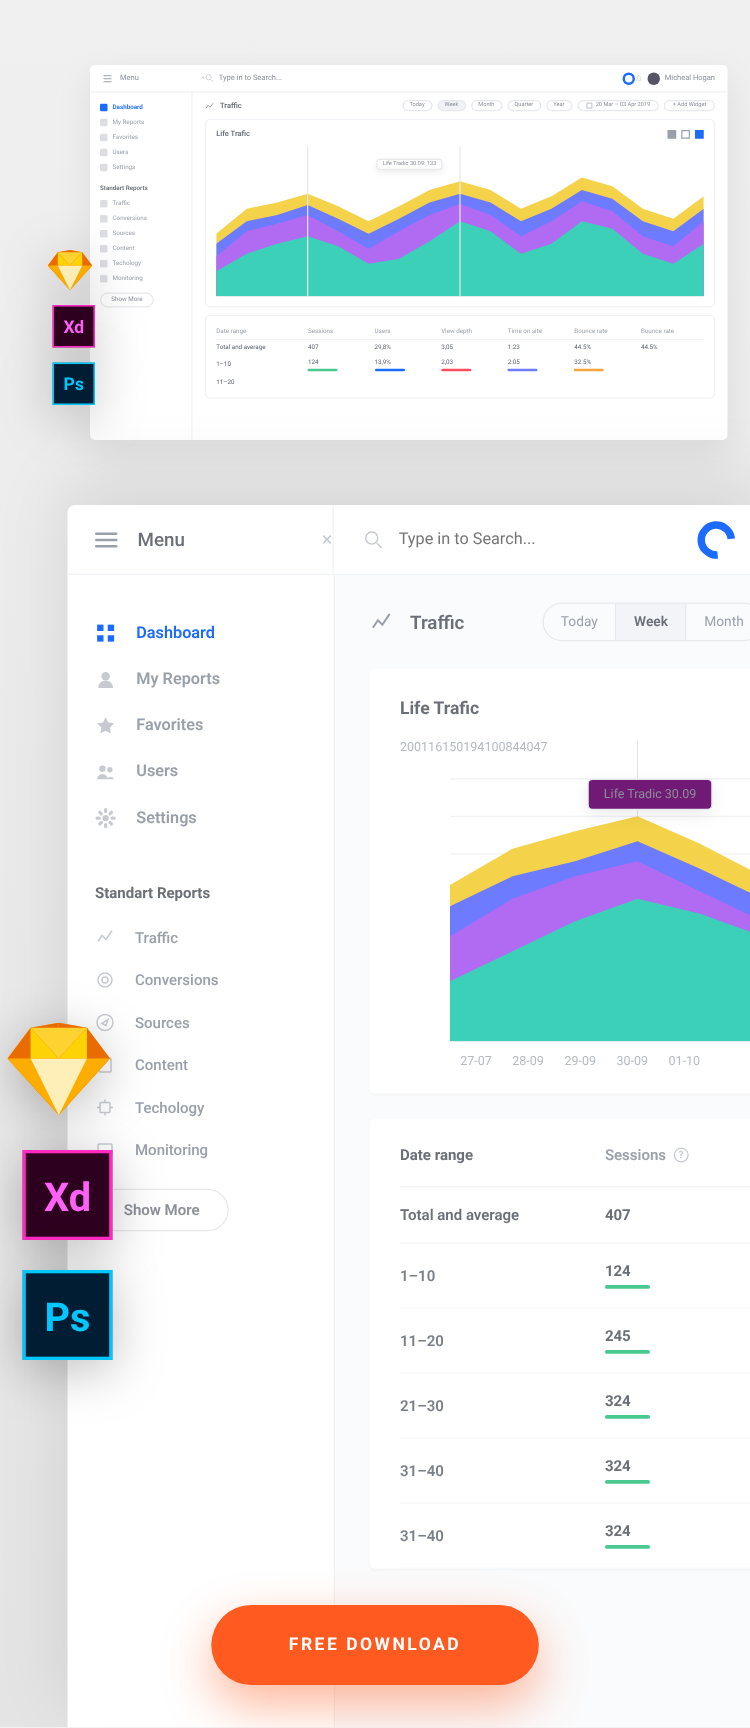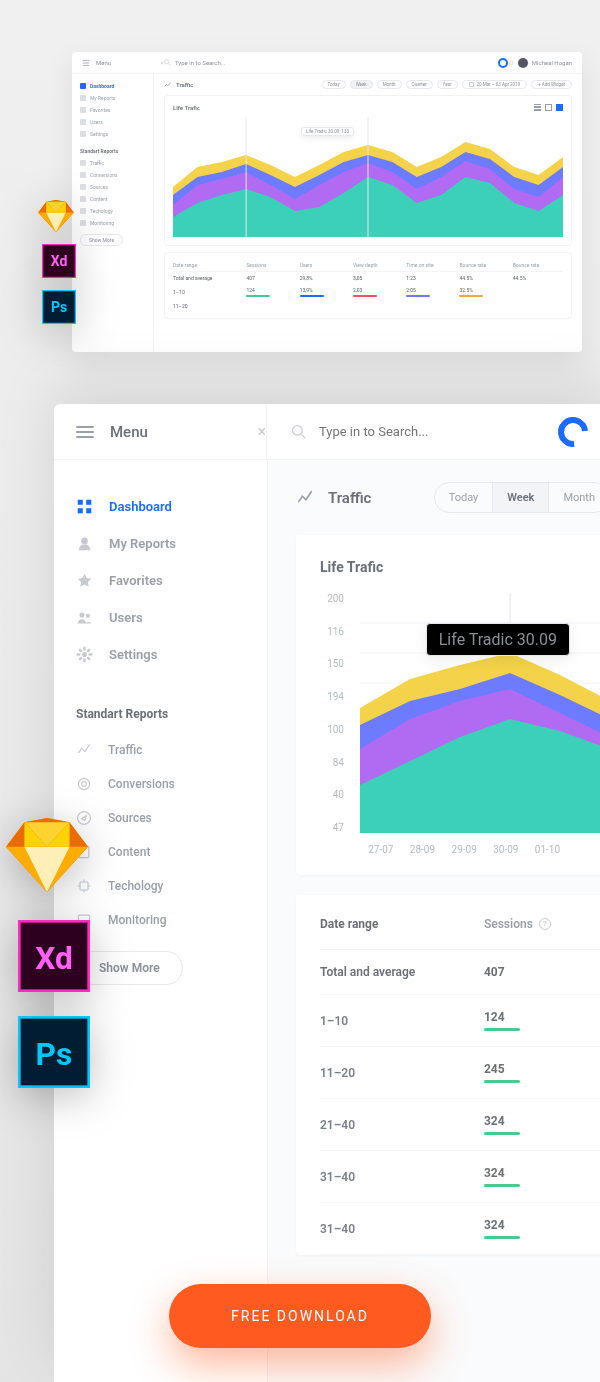--- a/index.html
+++ b/index.html
@@ -71,46 +71,46 @@
 .main-card .m-tbar{display:flex;align-items:center;gap:14px;margin-bottom:22px}
 .main-card .m-tbar svg{width:18px;height:18px;stroke:#9aa0a9;fill:none;stroke-width:1.8}
 .main-card .m-tbar .title{font-size:15px;color:#6b7078;font-weight:600;margin-right:auto}
 .main-card .m-tbar .seg{display:flex;border:1px solid #e6e8ec;border-radius:22px;overflow:hidden}
 .main-card .m-tbar .seg span{padding:8px 14px;font-size:11px;color:#9aa0a9;border-right:1px solid #e6e8ec}
 .main-card .m-tbar .seg span.active{background:#f3f4f7;color:#6b7078;font-weight:600}
 .main-card .m-tbar .seg span:last-child{border-right:none}
 .main-card .mcard{background:#fff;border-radius:4px;box-shadow:0 1px 3px rgba(0,0,0,.04);padding:24px 0 20px 24px;margin-bottom:20px}
 .main-card .mcard h4{font-size:14px;color:#6b7078;font-weight:700;margin-bottom:18px}
 .main-card .chart-wrap{display:flex;gap:16px}
-.main-card .y-axis{display:flex;flex-direction:column;justify-content:space-between;height:240px;font-size:10px;color:#b5bac2;text-align:right;width:24px}
+.main-card .y-axis{display:flex;flex-direction:row;justify-content:space-between;height:240px;font-size:10px;color:#b5bac2;text-align:right;width:24px}
 .main-card .plot{position:relative;flex:1;height:262px}
 .main-card .plot svg{width:100%;height:240px}
 .main-card .plot .xlab{position:absolute;bottom:0;left:0;right:0;display:grid;grid-template-columns:repeat(6,1fr);font-size:10px;color:#b5bac2;text-align:center}
-.main-card .plot .tip{position:absolute;top:30px;right:40px;background:#000000;border:1px solid #e6e8ec;border-radius:4px;padding:6px 12px;font-size:16px;color:#8a8f98;box-shadow:0 4px 14px rgba(0,0,0,.08);white-space:nowrap}
+.main-card .plot .tip{position:absolute;top:30px;right:40px;background:#701a75;border:1px solid #e6e8ec;border-radius:4px;padding:6px 12px;font-size:10px;color:#8a8f98;box-shadow:0 4px 14px rgba(0,0,0,.08);white-space:nowrap}
 .main-card .tbl{background:#fff;border-radius:4px;box-shadow:0 1px 3px rgba(0,0,0,.04);padding:22px 0 0 24px}
 .main-card .tbl .throw{display:grid;grid-template-columns:1.3fr 1fr;font-size:12px;color:#6b7078;font-weight:700;padding-bottom:18px;border-bottom:1px solid #f0f2f5;align-items:center}
 .main-card .tbl .throw .sess{display:flex;align-items:center;gap:6px;color:#9aa0a9;font-weight:600}
 .main-card .tbl .throw .q{width:12px;height:12px;border:1.3px solid #c7cbd1;border-radius:50%;font-size:8px;line-height:10px;text-align:center;color:#c7cbd1}
 .main-card .tbl .row{display:grid;grid-template-columns:1.3fr 1fr;padding:15px 0;font-size:12px;color:#7a808a;border-bottom:1px solid #f6f7f9;align-items:center}
 .main-card .tbl .row .lbl{font-weight:600}
 .main-card .tbl .row .val{font-weight:700;color:#6b7078}
 .main-card .tbl .row .bar{height:3px;width:36px;background:#49c98f;border-radius:2px;margin-top:4px}
 .main-card .tbl .row.total{font-weight:700;color:#6b7078}
 
 
 .badge{position:absolute;filter:drop-shadow(0 8px 20px rgba(0,0,0,.25))}
 .badge.sketch.top{left:38px;top:200px;width:36px;height:32px}
 .badge.xd.top{left:42px;top:244px;width:34px;height:34px}
 .badge.ps.top{left:42px;top:290px;width:34px;height:34px}
 .badge.sketch.big{left:6px;top:818px;width:82px;height:74px}
 .badge.xd.big{left:18px;top:920px;width:72px;height:72px}
 .badge.ps.big{left:18px;top:1016px;width:72px;height:72px}
 
 
-.download{position:absolute;bottom:34px;left:50%;transform:translateX(-50%);background:#ff5a1f;color:#fff;font-weight:400;letter-spacing:2px;font-size:14px;padding:24px 62px;border-radius:40px;box-shadow:0 16px 40px rgba(255,90,31,.45)}
+.download{position:absolute;bottom:34px;left:50%;transform:translateX(-50%);background:#ff5a1f;color:#fff;font-weight:700;letter-spacing:2px;font-size:14px;padding:24px 62px;border-radius:40px;box-shadow:0 16px 40px rgba(255,90,31,.45)}
 </style>
 </head>
 <body>
 
 <div class="thumb">
   <div class="t-top">
     <div class="t-menu">
       <svg viewBox="0 0 10 10">
           <path d="M1 2h8M1 5h8M1 8h8" stroke="#9aa0a9" stroke-width="1"></path>
         </svg>
@@ -433,21 +433,21 @@
         </div>
         <div class="row">
             <span class="lbl">1–10</span>
             <span><span class="val">124</span><div class="bar"></div></span>
           </div>
         <div class="row">
             <span class="lbl">11–20</span>
             <span><span class="val">245</span><div class="bar"></div></span>
           </div>
         <div class="row">
-            <span class="lbl">21–40</span>
+            <span class="lbl">21–30</span>
             <span><span class="val">324</span><div class="bar"></div></span>
           </div>
         <div class="row">
             <span class="lbl">31–40</span>
             <span><span class="val">324</span><div class="bar"></div></span>
           </div>
         <div class="row">
             <span class="lbl">31–40</span>
             <span><span class="val">324</span><div class="bar"></div></span>
           </div>

